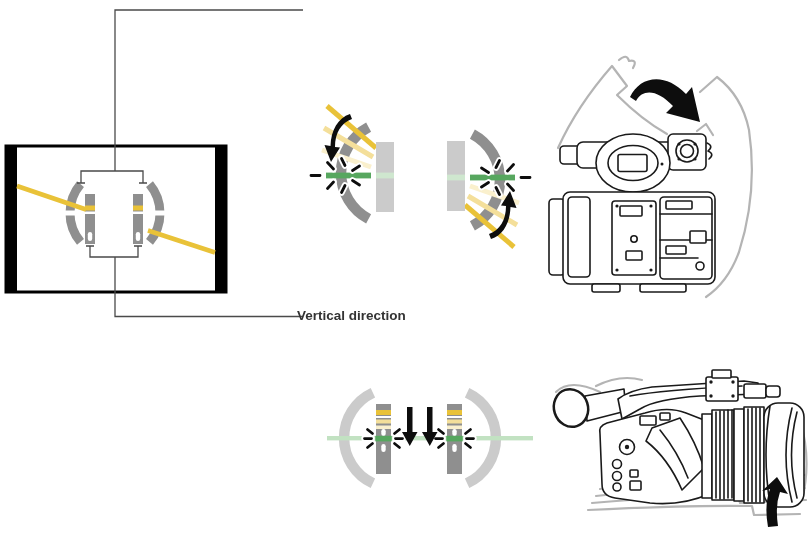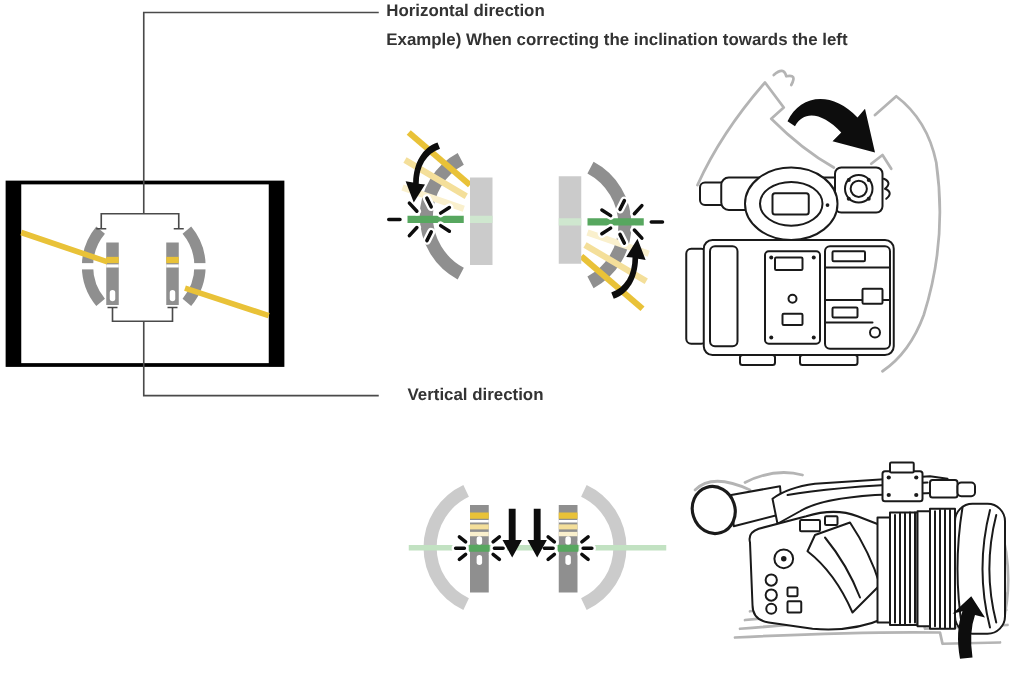--- a/index.html
+++ b/index.html
@@ -192,16 +192,14 @@
       <path class="nofill" d="M748,409 V501 M752,408 V502 M756,408 V502 M760,408 V502"></path>
       <rect x="764" y="403" width="40" height="104" rx="14"></rect>
       <path class="nofill" d="M770,406 Q762,455 770,504"></path>
       <path class="nofill" d="M792,408 Q780,455 792,502"></path>
       <path class="nofill" d="M797,412 Q786,455 797,498"></path>
     </g>
     <path class="arrF" d="M768,527 Q764,505 770,489 L762,491 L777,477 L788,494 L780,492 Q775,506 778,526 Z"></path>
   </g>
 </svg>
 
-  <div class="lbl" style="left:309px;top:1px">Horizontal direction</div>
-  <div class="lbl" style="left:309px;top:24px">Example) When correcting the inclination towards the left</div>
-  <div class="lbl" style="left:326px;top:308px">Vertical direction</div>
+  <div class="lbl" style="left:297px;top:308px">Vertical direction</div>
 </div>
 
 </body></html>

